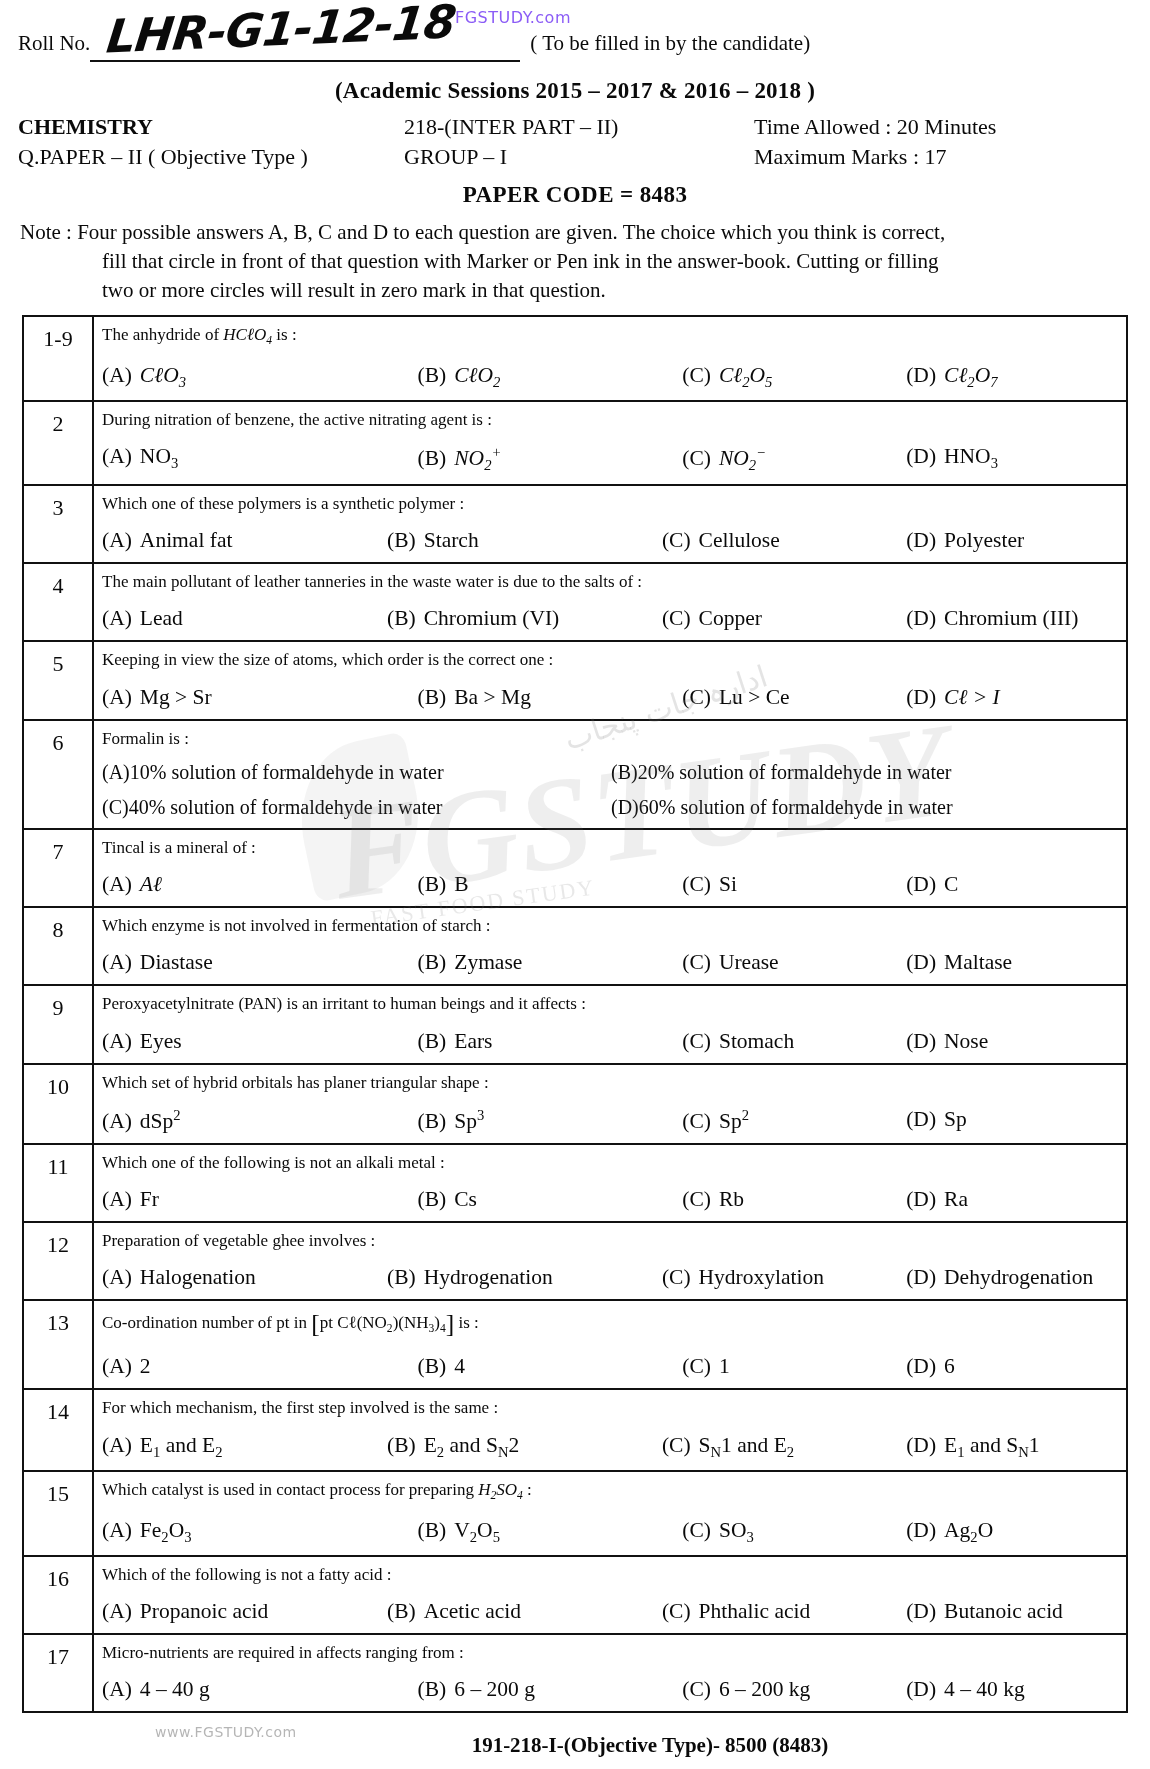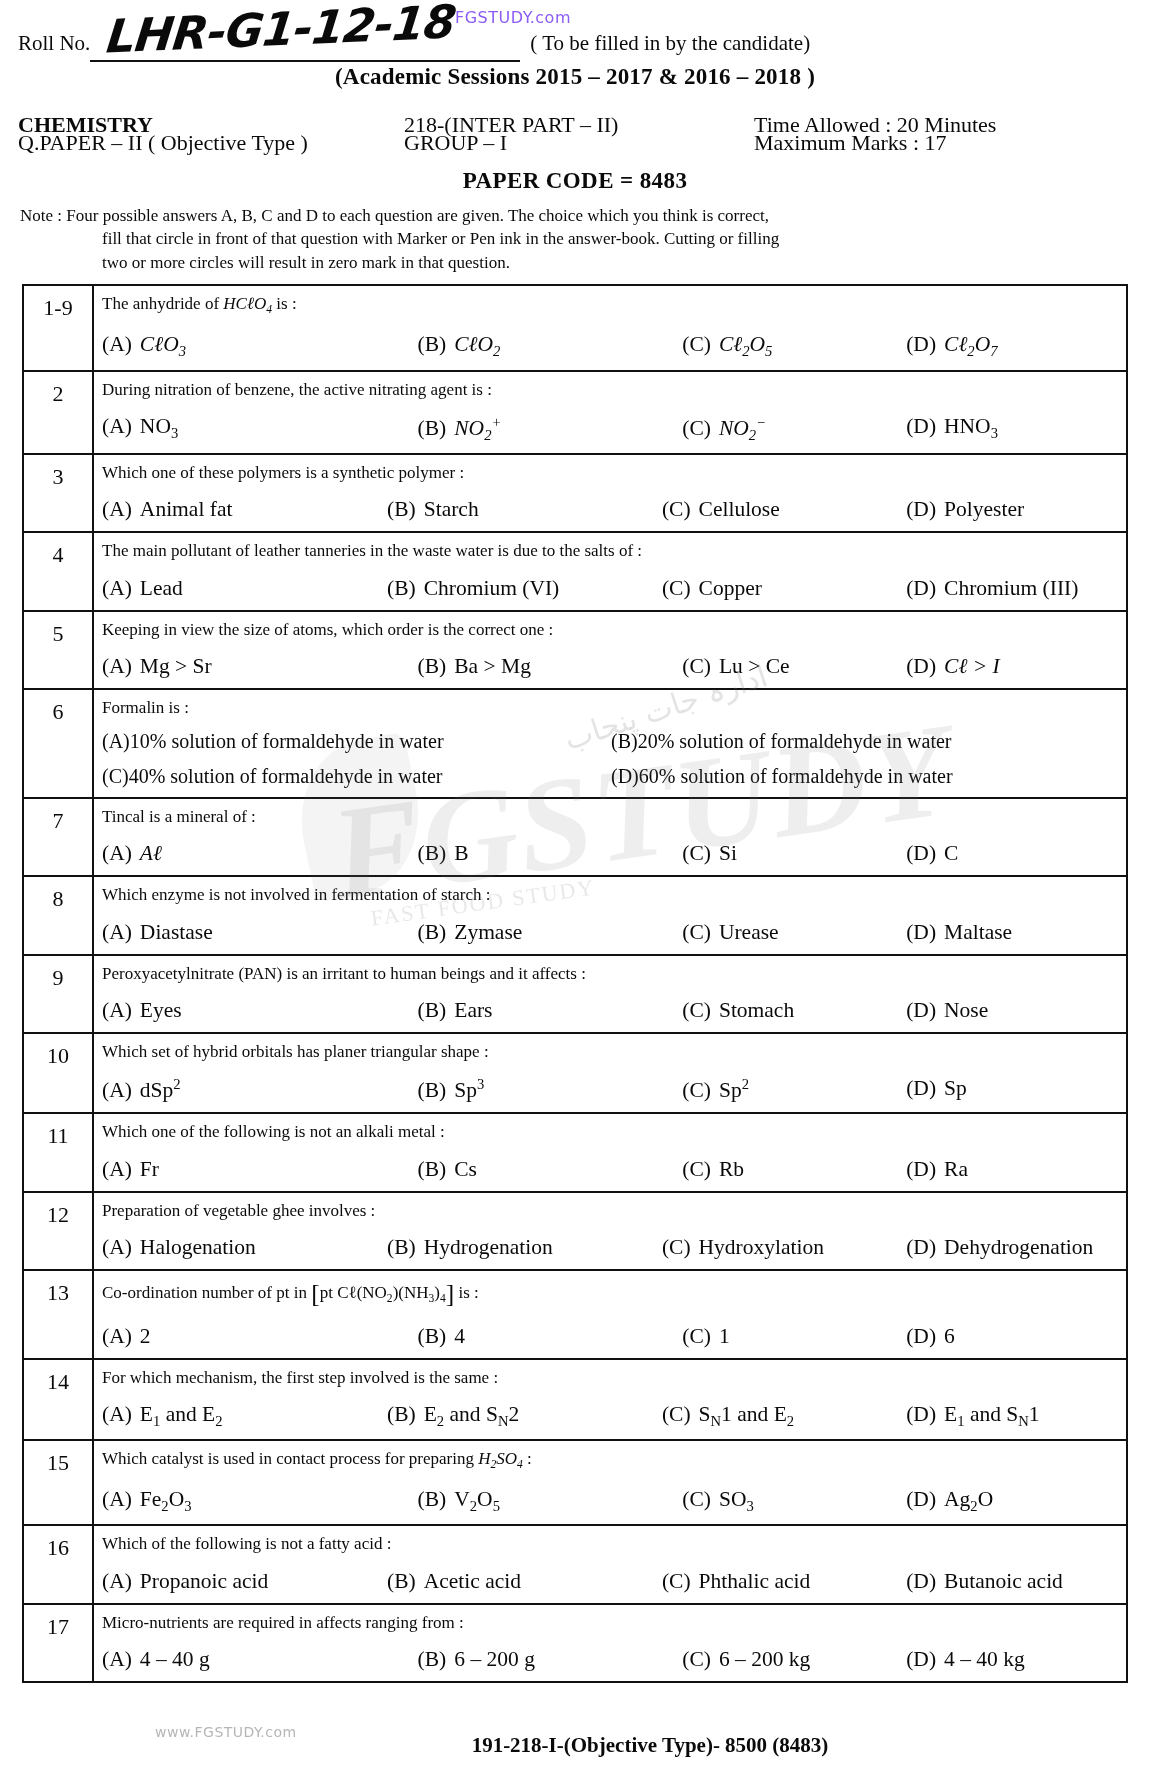--- a/index.html
+++ b/index.html
@@ -111,48 +111,48 @@
     font-size: 21px;
     padding-bottom: 6px;
     padding-left: 10px;
     white-space: nowrap;
   }
 
   .sessions {
     text-align: center;
     font-size: 23px;
     font-weight: bold;
-    margin-top: 2px;
+    margin-top: 16px;
     letter-spacing: .2px;
   }
 
   .meta {
     position: relative;
     margin-top: 6px;
     height: 70px;
   }
   .m-c1 { position: absolute; left: 4px; }
   .m-c2 { position: absolute; left: 390px; }
   .m-c3 { position: absolute; left: 740px; }
-  .m-r1 { top: 16px; font-size: 22px; }
+  .m-r1 { top: 4px; font-size: 22px; }
   .m-r2 { top: 34px; font-size: 22px; }
   .bold { font-weight: bold; }
 
   .papercode {
     text-align: center;
     font-size: 23px;
     font-weight: bold;
     margin-top: 2px;
     letter-spacing: .4px;
   }
 
   .note {
     margin-top: 10px;
     padding: 0 8px 0 6px;
-    font-size: 17px;
+    font-size: 21px;
     line-height: 1.38;
   }
   .note-label { font-weight: normal; }
   .note-l2, .note-l3 { padding-left: 82px; }
 
   
   table.qtable {
     width: 1106px;
     margin: 10px auto 0 auto;
     border-collapse: collapse;

